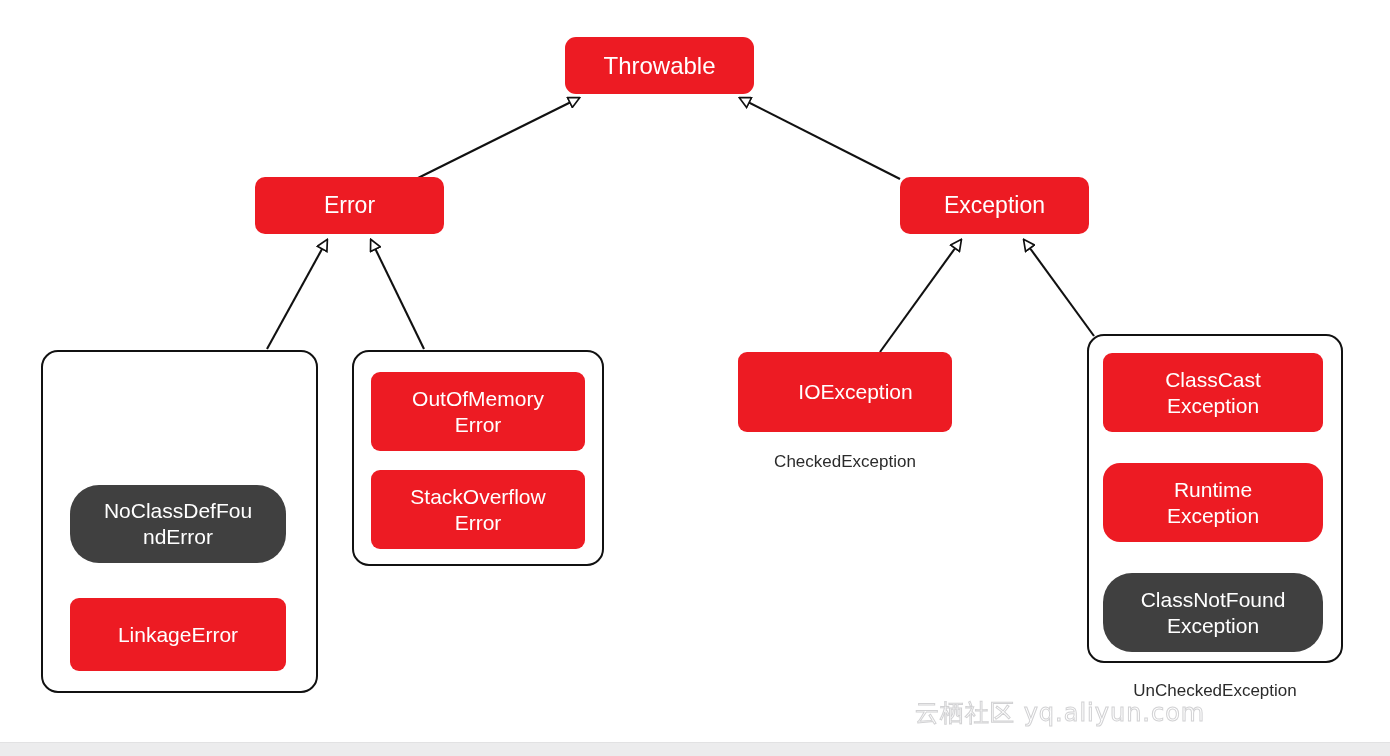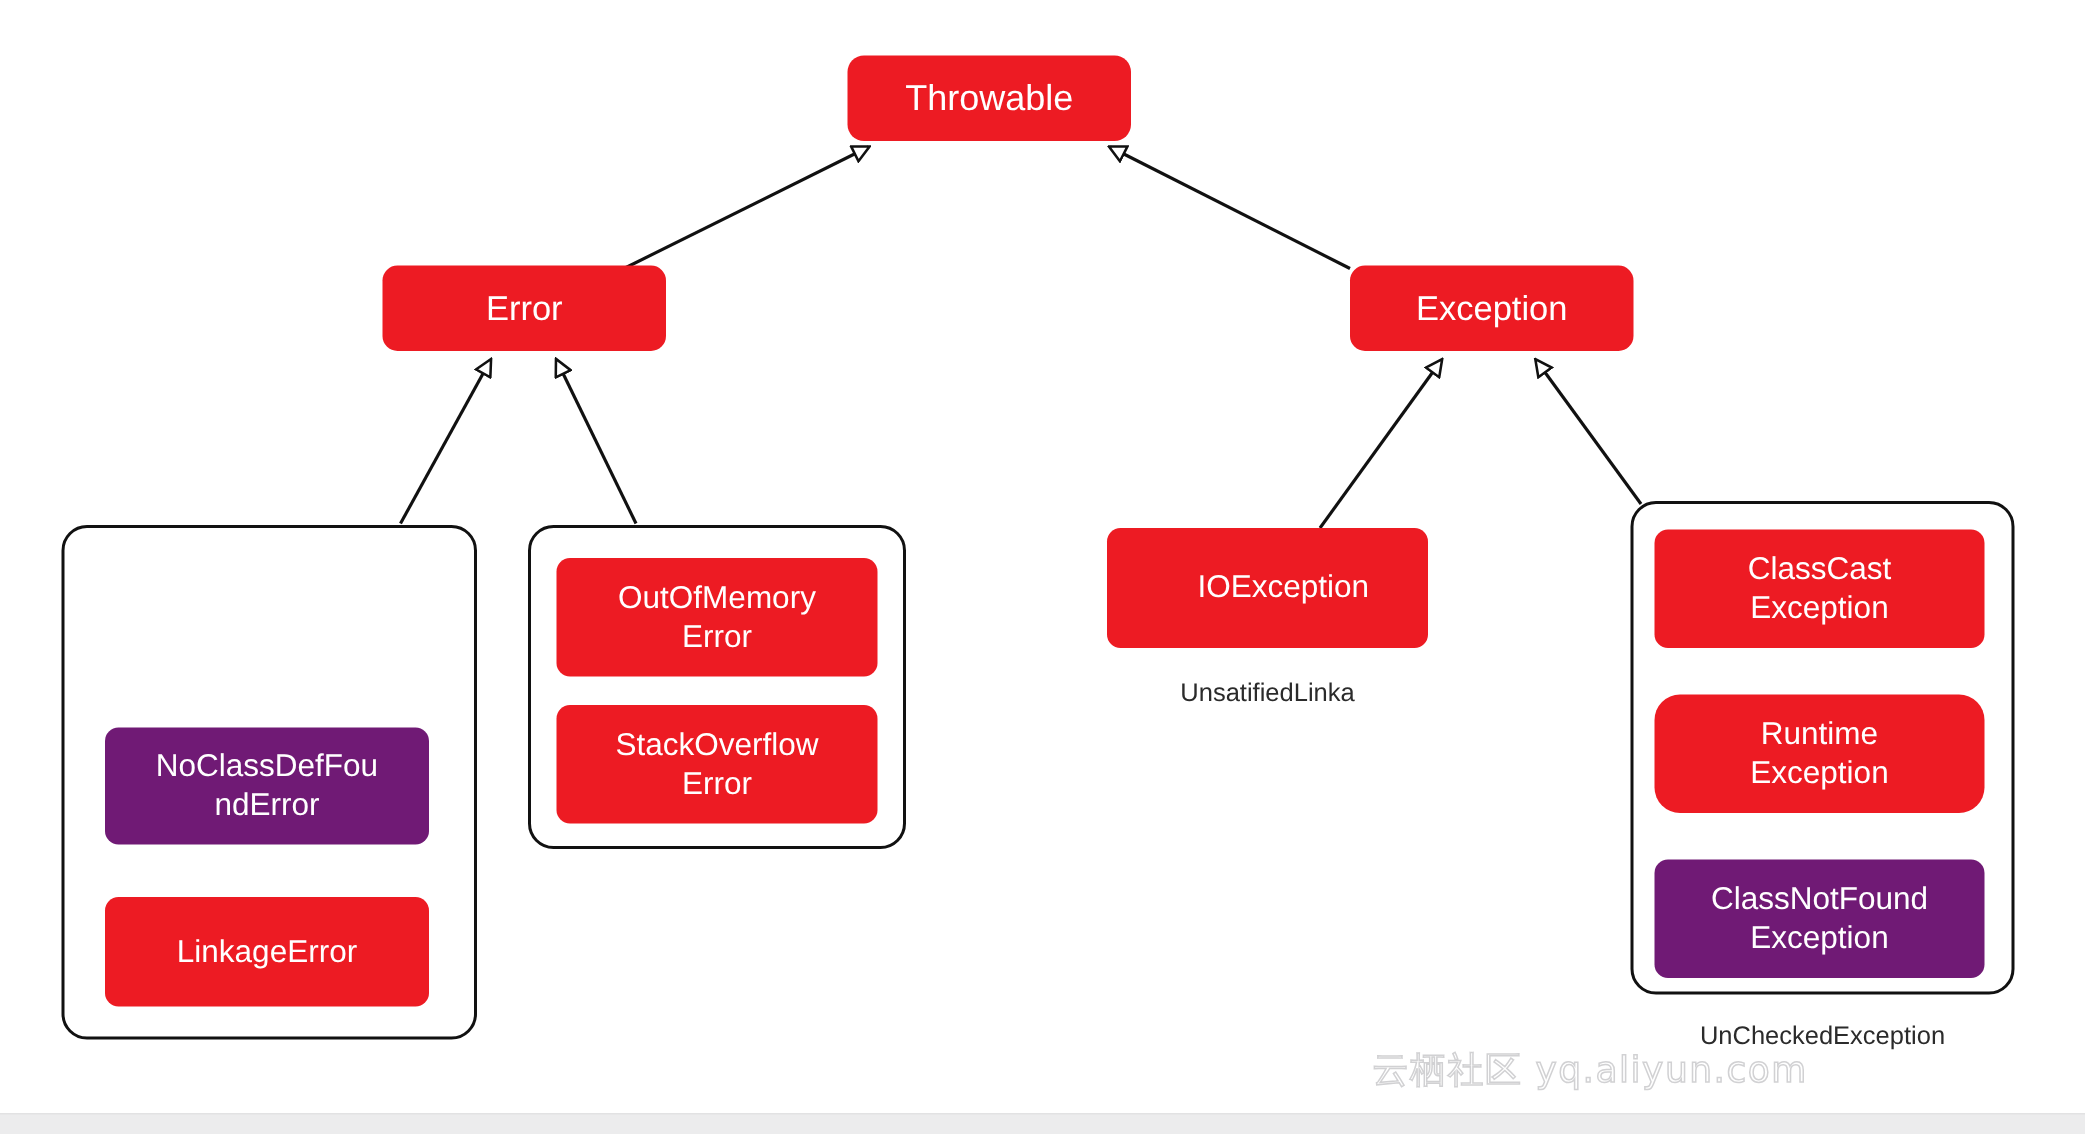--- a/index.html
+++ b/index.html
@@ -36,21 +36,21 @@
     align-items: center;
     justify-content: center;
     text-align: center;
     border-radius: 9px;
     color: #ffffff;
     line-height: 1.22;
     white-space: pre-line;
     z-index: 3;
   }
   .node.red   { background: #ed1b23; }
-  .node.black { background: #701a75; }
+  .node.black { background: #404040; border-radius: 29px; }
 
   
   .node.lvl0 { font-size: 24px; border-radius: 11px; }
   .node.lvl1 { font-size: 23px; border-radius: 10px; }
   .node.leaf { font-size: 21px; }
 
   
   .group {
     position: absolute;
     box-sizing: border-box;
@@ -141,21 +141,21 @@
   <div class="group" style="left:352px; top:350px; width:252px; height:216px;"></div>
 
   <div class="node red leaf" style="left:371px; top:372px; width:214px; height:79px;">OutOfMemory
 Error</div>
 
   <div class="node red leaf" style="left:371px; top:470px; width:214px; height:79px;">StackOverflow
 Error</div>
 
   <div class="node red leaf" style="left:738px; top:352px; width:214px; height:80px;padding-left:21px;">IOException</div>
 
-  <div class="caption" style="left:738px; top:452px; width:214px;">UnsatifiedLinka</div>
+  <div class="caption" style="left:738px; top:452px; width:214px;">CheckedException</div>
 
   <div class="group" style="left:1087px; top:334px; width:256px; height:329px;"></div>
 
   <div class="node red leaf" style="left:1103px; top:353px; width:220px; height:79px;">ClassCast
 Exception</div>
 
   <div class="node red leaf" style="left:1103px; top:463px; width:220px; height:79px;border-radius:17px;">Runtime
 Exception</div>
 
   <div class="node black leaf" style="left:1103px; top:573px; width:220px; height:79px;">ClassNotFound

